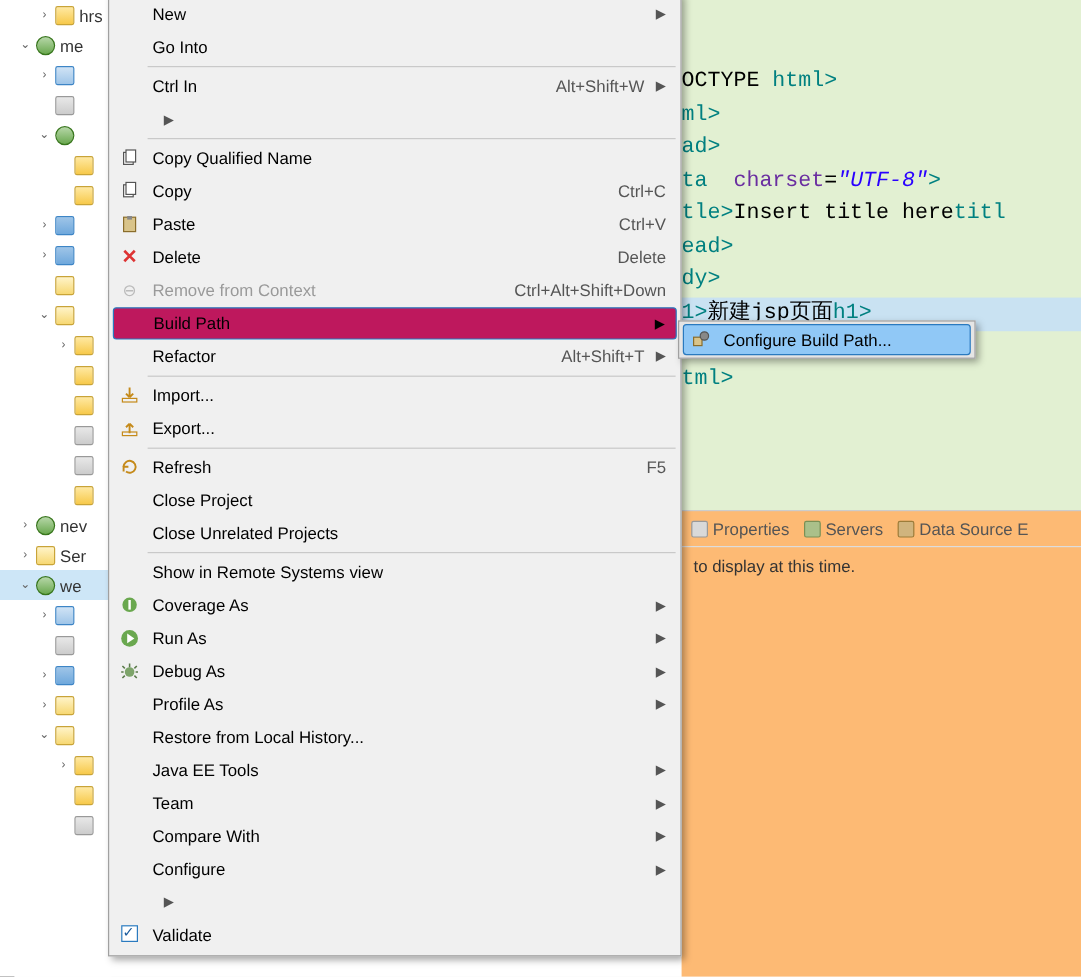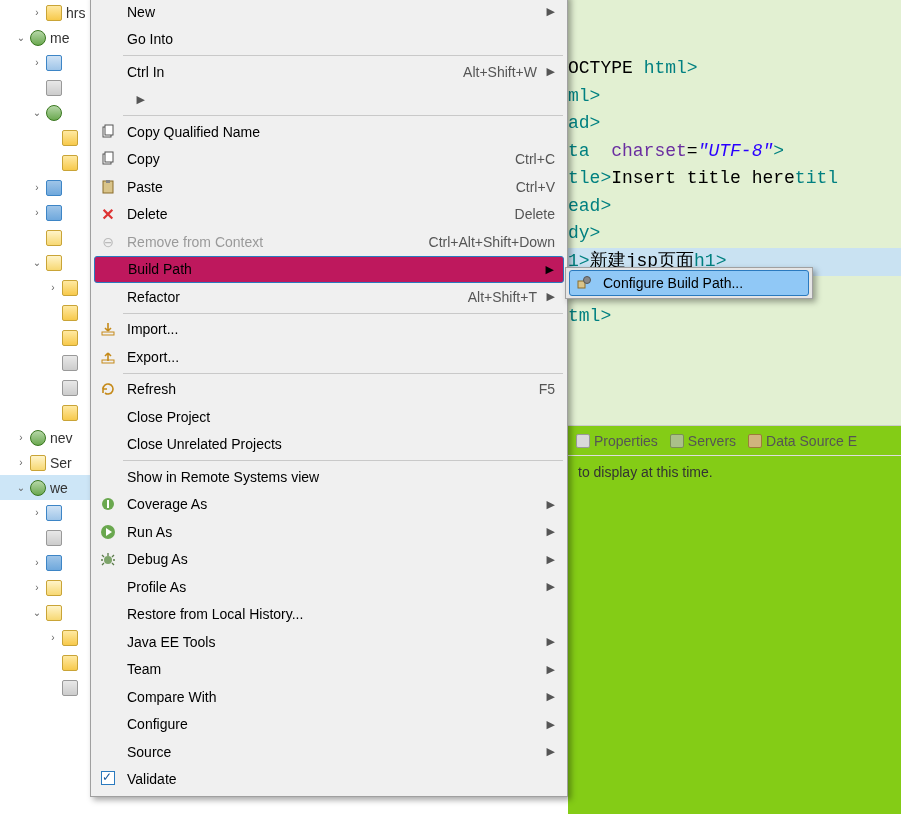--- a/index.html
+++ b/index.html
@@ -77,21 +77,21 @@
     top:248px; height:28px;
     background:#c9e2f2;
     z-index:0;
   }
 
   
   .bottom {
     position: absolute;
     left: 568px; right: 0;
     top: 425px; bottom: 0;
-    background: #84cc16;
+    background: #fdba74;
     border-top: 1px solid #ccc;
   }
   .bottom-tabs {
     display: flex;
     gap: 12px;
     align-items: center;
     height: 30px;
     padding: 0 8px;
     border-bottom: 1px solid #ddd;
   }
@@ -533,21 +533,20 @@
       <span class="mi-lbl">Compare With</span>
       <span class="mi-arr">▶</span>
     </div>
     <div class="ctx-item">
       <span class="mi-ico"></span>
       <span class="mi-lbl">Configure</span>
       <span class="mi-arr">▶</span>
     </div>
     <div class="ctx-item">
       <span class="mi-ico"></span>
-      <span class="mi-lbl">Source</span>
       <span class="mi-arr">▶</span>
     </div>
     <div class="ctx-item">
       <span class="mi-ico">
         <span class="ico-check"></span>
       </span>
       <span class="mi-lbl">Validate</span>
     </div>
   </div>
 

